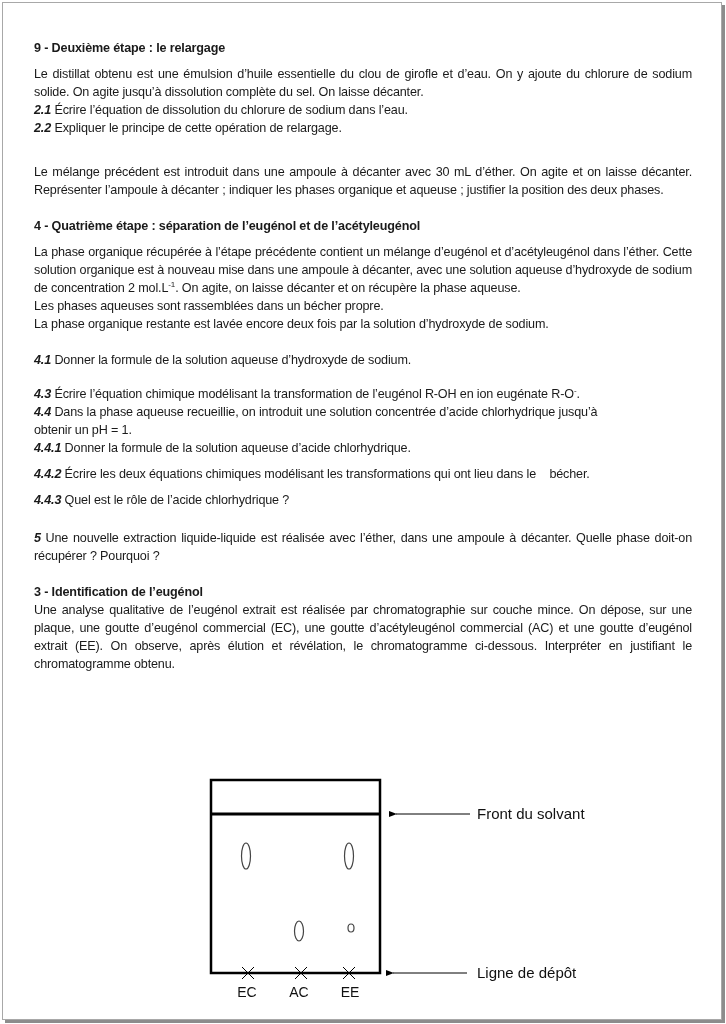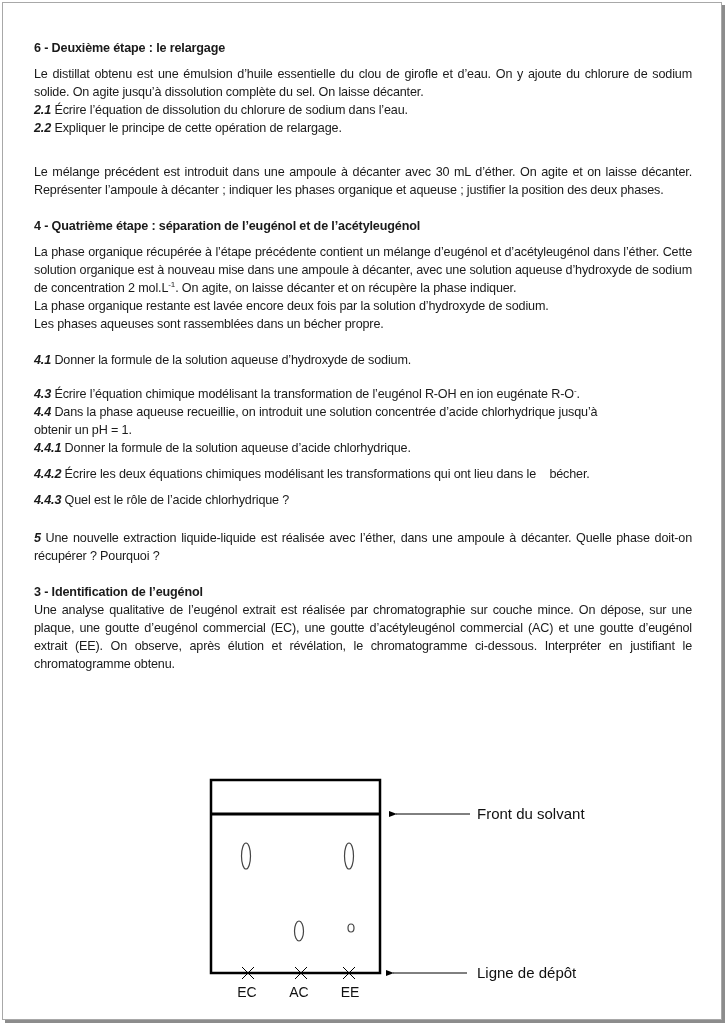--- a/index.html
+++ b/index.html
@@ -27,36 +27,36 @@
 
   .diagram { position: absolute; left: 0; top: 0; width: 726px; height: 1024px; pointer-events: none; }
   .diagram text { font-family: "Liberation Sans", sans-serif; }
 </style>
 </head>
 <body>
 
 <div class="page">
   <div class="content">
 
-    <p class="h">6 - Deuxième étape : le relargage</p>
+    <p class="h">9 - Deuxième étape : le relargage</p>
     <div class="sp-s"></div>
     <p class="j">Le distillat obtenu est une émulsion d’huile essentielle du clou de girofle et d’eau. On y ajoute du chlorure de sodium solide. On agite jusqu’à dissolution complète du sel. On laisse décanter.</p>
     <p><b>2.1</b><span> Écrire l’équation de dissolution du chlorure de sodium dans l’eau.</span></p>
     <p><b>2.2</b><span> Expliquer le principe de cette opération de relargage.</span></p>
 
     <div class="sp-m"></div>
     <div class="sp-s"></div>
     <p class="j">Le mélange précédent est introduit dans une ampoule à décanter avec 30 mL d’éther. On agite et on laisse décanter. Représenter l’ampoule à décanter ; indiquer les phases organique et aqueuse ; justifier la position des deux phases.</p>
 
     <div class="sp-m"></div>
     <p class="h">4 - Quatrième étape : séparation de l’eugénol et de l’acétyleugénol</p>
     <div class="sp-s"></div>
-    <p class="j"><span>La phase organique récupérée à l’étape précédente contient un mélange d’eugénol et d’acétyleugénol dans l’éther. Cette solution organique est à nouveau mise dans une ampoule à décanter, avec une solution aqueuse d’hydroxyde de sodium de concentration 2 mol.L</span><sup>-1</sup><span>. On agite, on laisse décanter et on récupère la phase indiquer.</span></p>
+    <p class="j"><span>La phase organique récupérée à l’étape précédente contient un mélange d’eugénol et d’acétyleugénol dans l’éther. Cette solution organique est à nouveau mise dans une ampoule à décanter, avec une solution aqueuse d’hydroxyde de sodium de concentration 2 mol.L</span><sup>-1</sup><span>. On agite, on laisse décanter et on récupère la phase aqueuse.</span></p>
+    <p>Les phases aqueuses sont rassemblées dans un bécher propre.</p>
     <p>La phase organique restante est lavée encore deux fois par la solution d’hydroxyde de sodium.</p>
-    <p>Les phases aqueuses sont rassemblées dans un bécher propre.</p>
 
     <div class="sp-m"></div>
     <p><b>4.1</b><span> Donner la formule de la solution aqueuse d’hydroxyde de sodium.</span></p>
     <div class="sp-s"></div>
     <div class="sp-s"></div>
     <p><b>4.3</b><span> Écrire l’équation chimique modélisant la transformation de l’eugénol R-OH en ion eugénate R-O</span><sup>-</sup><span>.</span></p>
     <p style="width:600px"><b>4.4</b><span> Dans la phase aqueuse recueillie, on introduit une solution concentrée d’acide chlorhydrique jusqu’à obtenir un pH = 1.</span></p>
     <p><b>4.4.1</b><span> Donner la formule de la solution aqueuse d’acide chlorhydrique.</span></p>
     <div class="sp-s"></div>
     <p style="white-space:pre"><b>4.4.2</b><span> Écrire les deux équations chimiques modélisant les transformations qui ont lieu dans le    bécher.</span></p>

